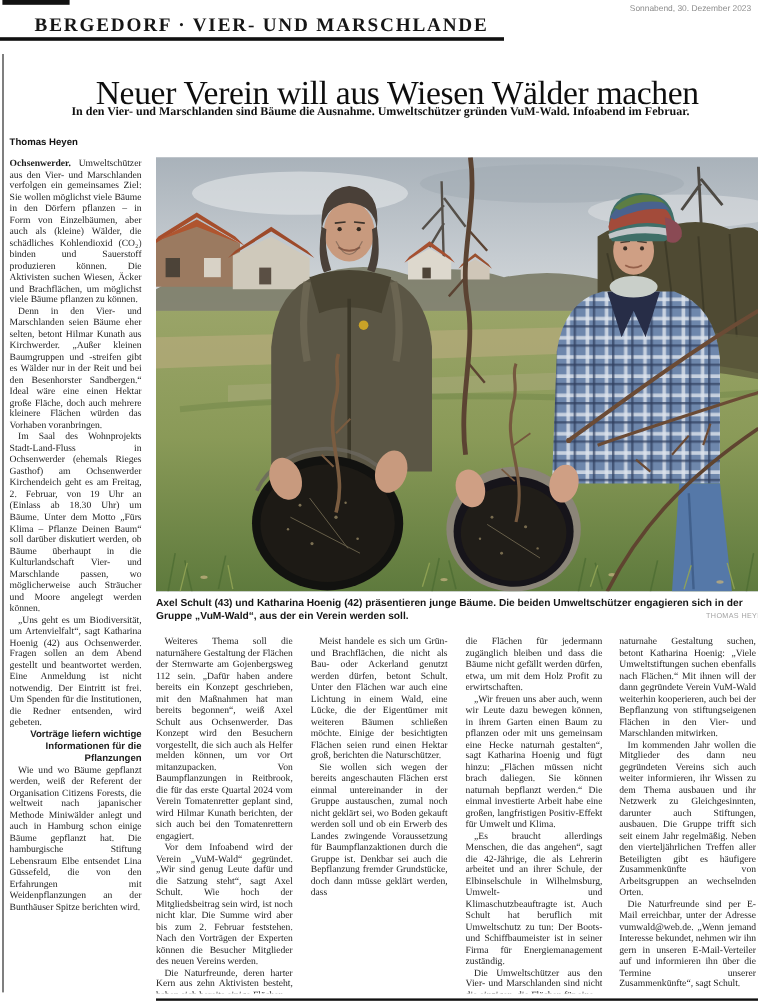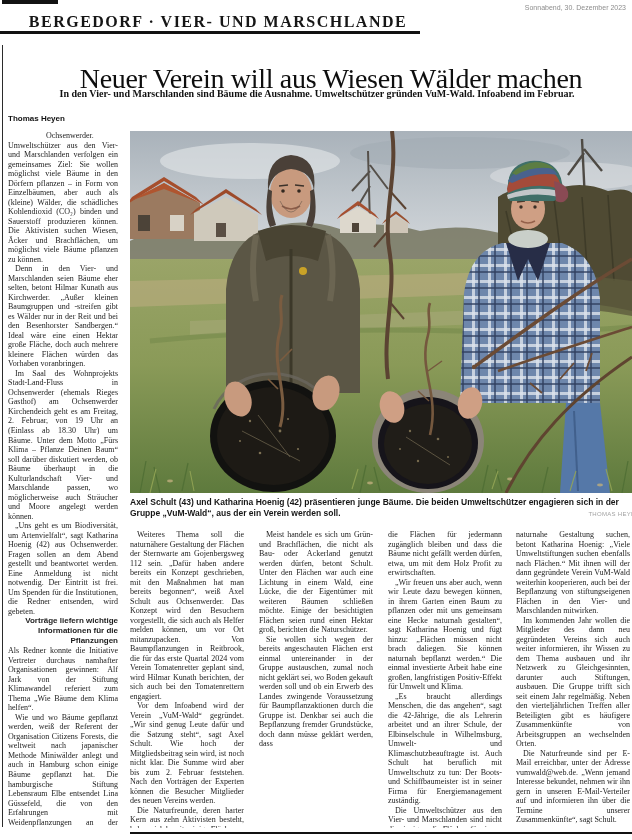--- a/index.html
+++ b/index.html
@@ -18,21 +18,21 @@
   .headline{position:absolute;left:24px;top:44px;width:614px;text-align:center;
     font-size:28px;font-weight:400;letter-spacing:-0.3px;white-space:nowrap;color:#0e0e0e;}
   .subheadline{position:absolute;left:8px;top:88px;width:618px;text-align:center;
     font-size:10px;font-weight:700;color:#111;}
   .byline{position:absolute;left:8px;top:114px;font-family:"Liberation Sans","DejaVu Sans",sans-serif;
     font-size:8px;font-weight:700;color:#111;}
 
   .bodytext{font-size:8px;line-height:1.19;text-align:justify;hyphens:auto;overflow:hidden;color:#1c1c1c;}
   .bodytext p{margin:0;text-indent:7px;}
   .bodytext p.noindent{text-indent:0;}
-  .dateline{font-weight:400;margin-left:38px;}
+  .dateline{font-weight:700;}
   .col1{position:absolute;left:8px;top:131px;width:110px;height:696px;}
   .colA{position:absolute;left:130px;top:530px;width:114px;height:298px;}
   .colB{position:absolute;left:259px;top:530px;width:114px;height:298px;}
   .colC{position:absolute;left:388px;top:530px;width:114px;height:298px;}
   .colD{position:absolute;left:516px;top:530px;width:114px;height:298px;}
   .col-subhead{font-family:"Liberation Sans","DejaVu Sans",sans-serif;font-weight:700;
     font-size:8px;line-height:1.25;margin:3px 0 1px;text-indent:0;text-align:right;}
 
   .photo{position:absolute;left:130px;top:131px;width:502px;height:362px;overflow:hidden;background:#c6cbd0;}
   .photo svg{display:block;}
@@ -56,21 +56,20 @@
   <h1 class="headline">Neuer Verein will aus Wiesen Wälder machen</h1>
   <div class="subheadline">In den Vier- und Marschlanden sind Bäume die Ausnahme. Umweltschützer gründen VuM-Wald. Infoabend im Februar.</div>
   <div class="byline">Thomas Heyen</div>
 
   <div class="bodytext col1">
     <p class="noindent"><span class="dateline">Ochsenwerder.</span> <span>Umweltschützer aus den Vier- und Marschlanden verfolgen ein gemeinsames Ziel: Sie wollen möglichst viele Bäume in den Dörfern pflanzen – in Form von Einzelbäumen, aber auch als (kleine) Wälder, die schädliches Kohlendioxid (CO₂) binden und Sauerstoff produzieren können. Die Aktivisten suchen Wiesen, Äcker und Brachflächen, um möglichst viele Bäume pflanzen zu können.</span></p>
     <p>Denn in den Vier- und Marschlanden seien Bäume eher selten, betont Hilmar Kunath aus Kirchwerder. „Außer kleinen Baumgruppen und -streifen gibt es Wälder nur in der Reit und bei den Besenhorster Sandbergen.“ Ideal wäre eine einen Hektar große Fläche, doch auch mehrere kleinere Flächen würden das Vorhaben voranbringen.</p>
     <p>Im Saal des Wohnprojekts Stadt-Land-Fluss in Ochsenwerder (ehemals Rieges Gasthof) am Ochsenwerder Kirchendeich geht es am Freitag, 2. Februar, von 19 Uhr an (Einlass ab 18.30 Uhr) um Bäume. Unter dem Motto „Fürs Klima – Pflanze Deinen Baum“ soll darüber diskutiert werden, ob Bäume überhaupt in die Kulturlandschaft Vier- und Marschlande passen, wo möglicherweise auch Sträucher und Moore angelegt werden können.</p>
     <p>„Uns geht es um Biodiversität, um Artenvielfalt“, sagt Katharina Hoenig (42) aus Ochsenwerder. Fragen sollen an dem Abend gestellt und beantwortet werden. Eine Anmeldung ist nicht notwendig. Der Eintritt ist frei. Um Spenden für die Institutionen, die Redner entsenden, wird gebeten.</p>
     <p class="col-subhead">Vorträge liefern wichtige Informationen für die Pflanzungen</p>
-    <p class="noindent">Als Redner konnte die Initiative Vertreter durchaus namhafter Organisationen gewinnen: Alf Jark von der Stiftung Klimawandel referiert zum Thema „Wie Bäume dem Klima helfen“.</p>
     <p>Wie und wo Bäume gepflanzt werden, weiß der Referent der Organisation Citizens Forests, die weltweit nach japanischer Methode Miniwälder anlegt und auch in Hamburg schon einige Bäume gepflanzt hat. Die hamburgische Stiftung Lebensraum Elbe entsendet Lina Güssefeld, die von den Erfahrungen mit Weidenpflanzungen an der Bunthäuser Spitze berichten wird.</p>
   </div>
 
   <div class="photo">
     <svg width="502" height="362" viewBox="0 0 502 362" xmlns="http://www.w3.org/2000/svg">
       <defs>
         <linearGradient id="sky" x1="0" y1="0" x2="0" y2="1">
           <stop offset="0" stop-color="#a9b2ba"></stop>
           <stop offset="0.6" stop-color="#c6ccd1"></stop>
           <stop offset="1" stop-color="#d9dcdd"></stop>

